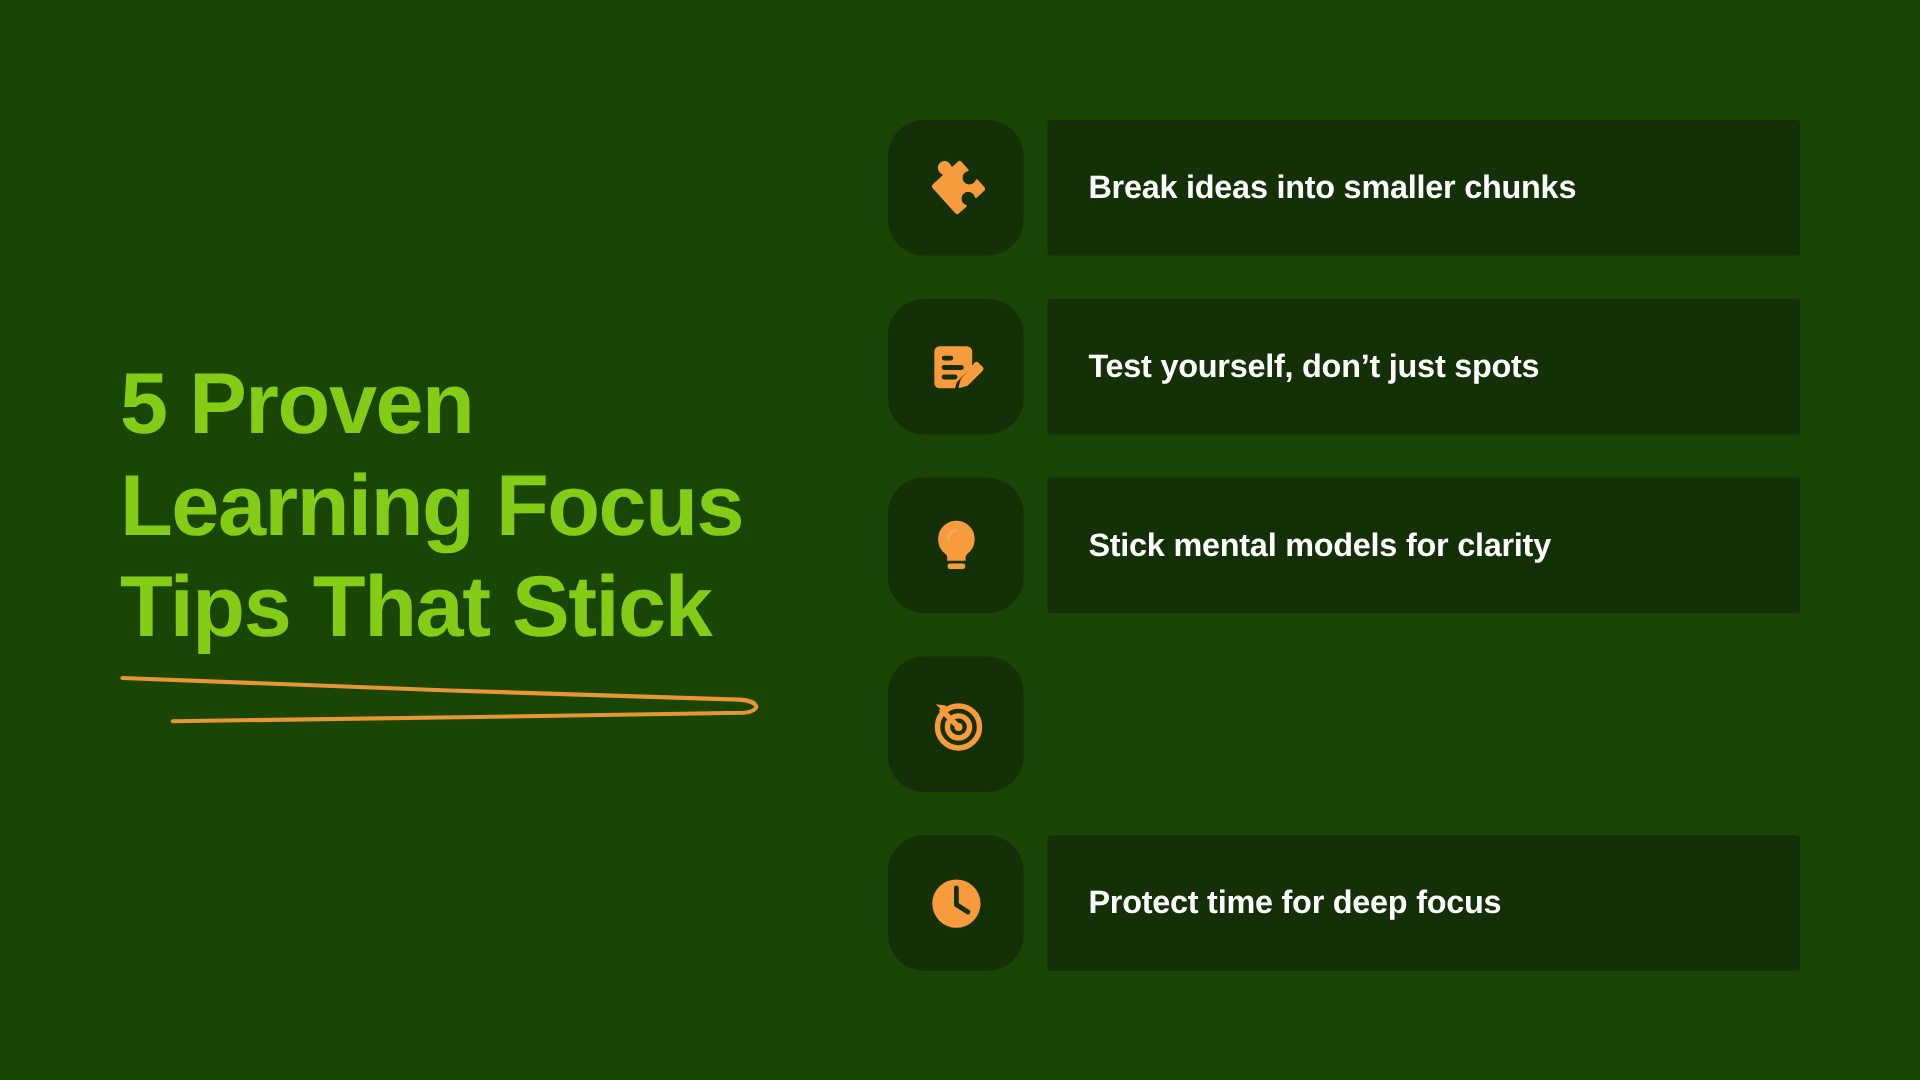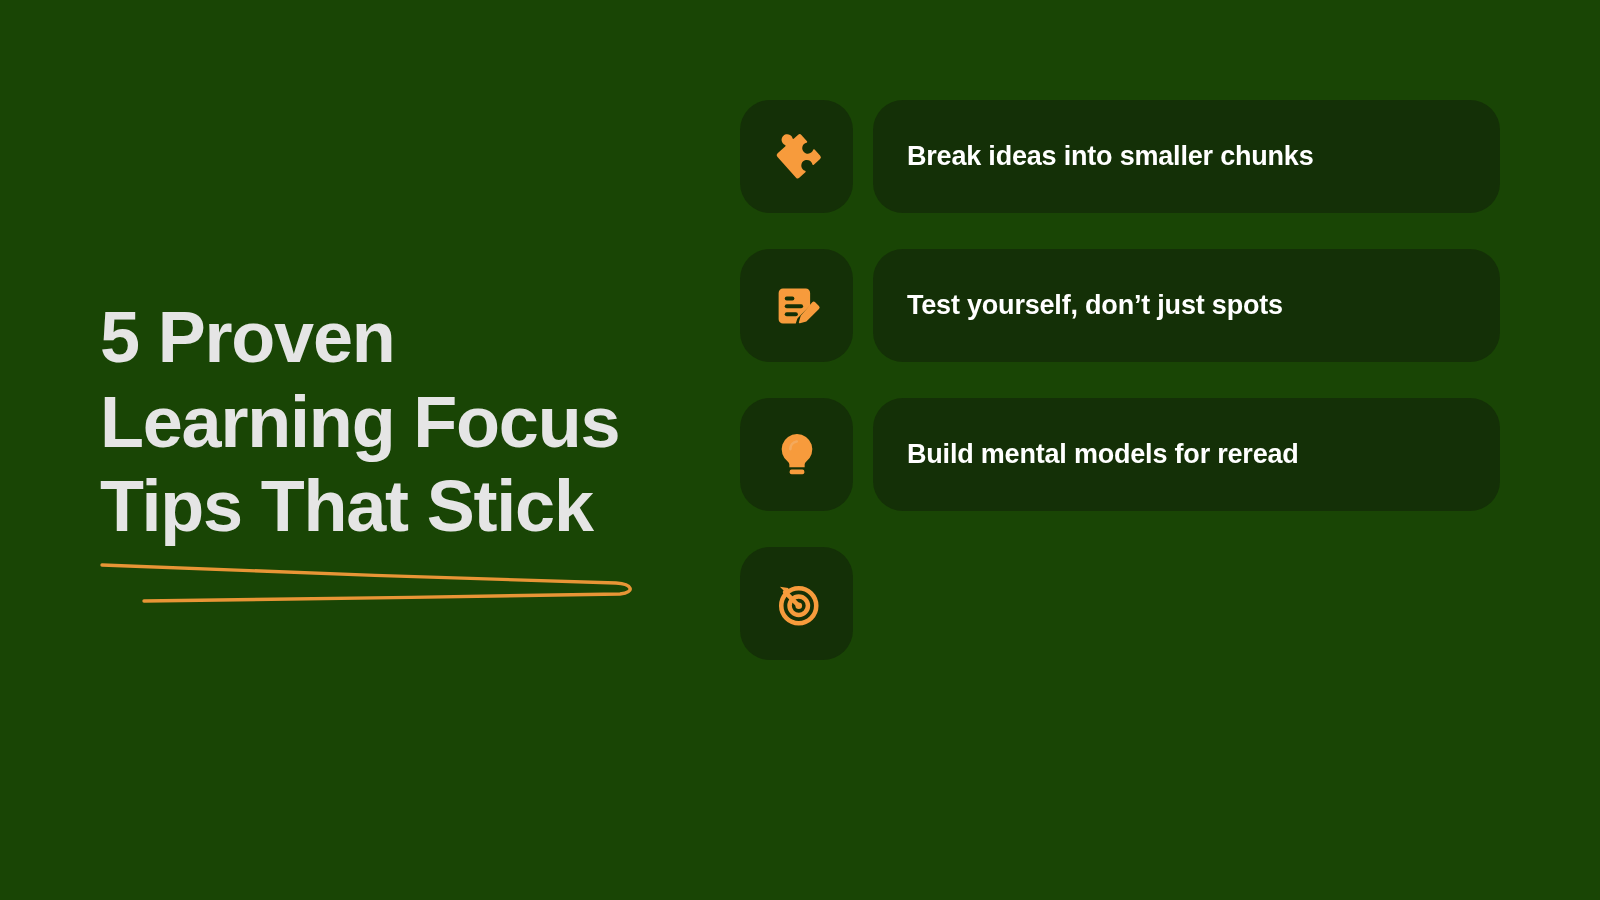--- a/index.html
+++ b/index.html
@@ -32,21 +32,21 @@
     width: 700px;
     height: 900px;
     display: flex;
     flex-direction: column;
     justify-content: center;
     padding-left: 100px;
     box-sizing: border-box;
   }
 
   .headline {
-    color: #e5e5e5;
+    color: #84cc16;
     font-size: 72px;
     font-weight: 700;
     line-height: 1.18;
     letter-spacing: -1.2px;
     margin: 0;
     max-width: 560px;
     white-space: pre-line;
   }
 
   .underline-wrap {
@@ -94,21 +94,21 @@
   }
   .icon-tile svg {
     display: block;
     width: 56px;
     height: 56px;
   }
 
   .tip-card {
     flex: 1 1 auto;
     height: 113px;
-    border-radius: 30px;
+    border-radius: 3px;
     background: #143007;
     display: flex;
     align-items: center;
     padding-left: 34px;
     padding-right: 24px;
     box-sizing: border-box;
   }
 
   .tip-label {
     color: #ffffff;
@@ -180,33 +180,44 @@
         <svg viewBox="0 0 64 64" xmlns="http://www.w3.org/2000/svg" aria-hidden="true">
           <g fill="#F79B3C">
             <path d="M32 8 a17.5 17.5 0 0 1 10.4 31.6 a4 4 0 0 0 -1.65 3.2 V46 h-17.5 v-3.2
                      a4 4 0 0 0 -1.65 -3.2 A17.5 17.5 0 0 1 32 8 z"></path>
             <rect x="23.6" y="48.6" width="16.8" height="5.4" rx="2.2"></rect>
             <path d="M24.4 25.2 a8.6 8.6 0 0 1 7.3 -8.6" fill="none" stroke="#F4A95C" stroke-width="3.1" stroke-linecap="round"></path>
           </g>
         </svg>
       </div>
       <div class="tip-card">
-        <span class="tip-label">Build mental models for reread</span>
+        <span class="tip-label">Stick mental models for clarity</span>
       </div>
     </div>
 
     <div class="tip-row">
       <div class="icon-tile">
         <svg viewBox="0 0 64 64" xmlns="http://www.w3.org/2000/svg" aria-hidden="true">
           <g fill="none" stroke="#F79B3C" stroke-width="5.2">
             <circle cx="34" cy="34" r="20"></circle>
             <circle cx="34" cy="34" r="10.5"></circle>
           </g>
           <circle cx="34" cy="34" r="3.8" fill="#F79B3C"></circle>
           <path d="M34 34 L18.4 18.4" stroke="#F79B3C" stroke-width="5.2" stroke-linecap="round"></path>
           <path d="M12.4 12.4 l9.6 1.2 l1.2 9.6 l-10.8 -10.8 z" fill="#F79B3C"></path>
         </svg>
       </div>
     </div>
 
+    <div class="tip-row">
+      <div class="icon-tile">
+        <svg viewBox="0 0 64 64" xmlns="http://www.w3.org/2000/svg" aria-hidden="true">
+          <circle cx="32" cy="32" r="23" fill="#F79B3C"></circle>
+          <path d="M32 17 V33 L43 40" fill="none" stroke="#143007" stroke-width="4.6" stroke-linecap="round" stroke-linejoin="round"></path>
+        </svg>
+      </div>
+      <div class="tip-card">
+        <span class="tip-label">Protect time for deep focus</span>
+      </div>
+    </div>
 
   </div>
 </div>
 
 </body></html>

